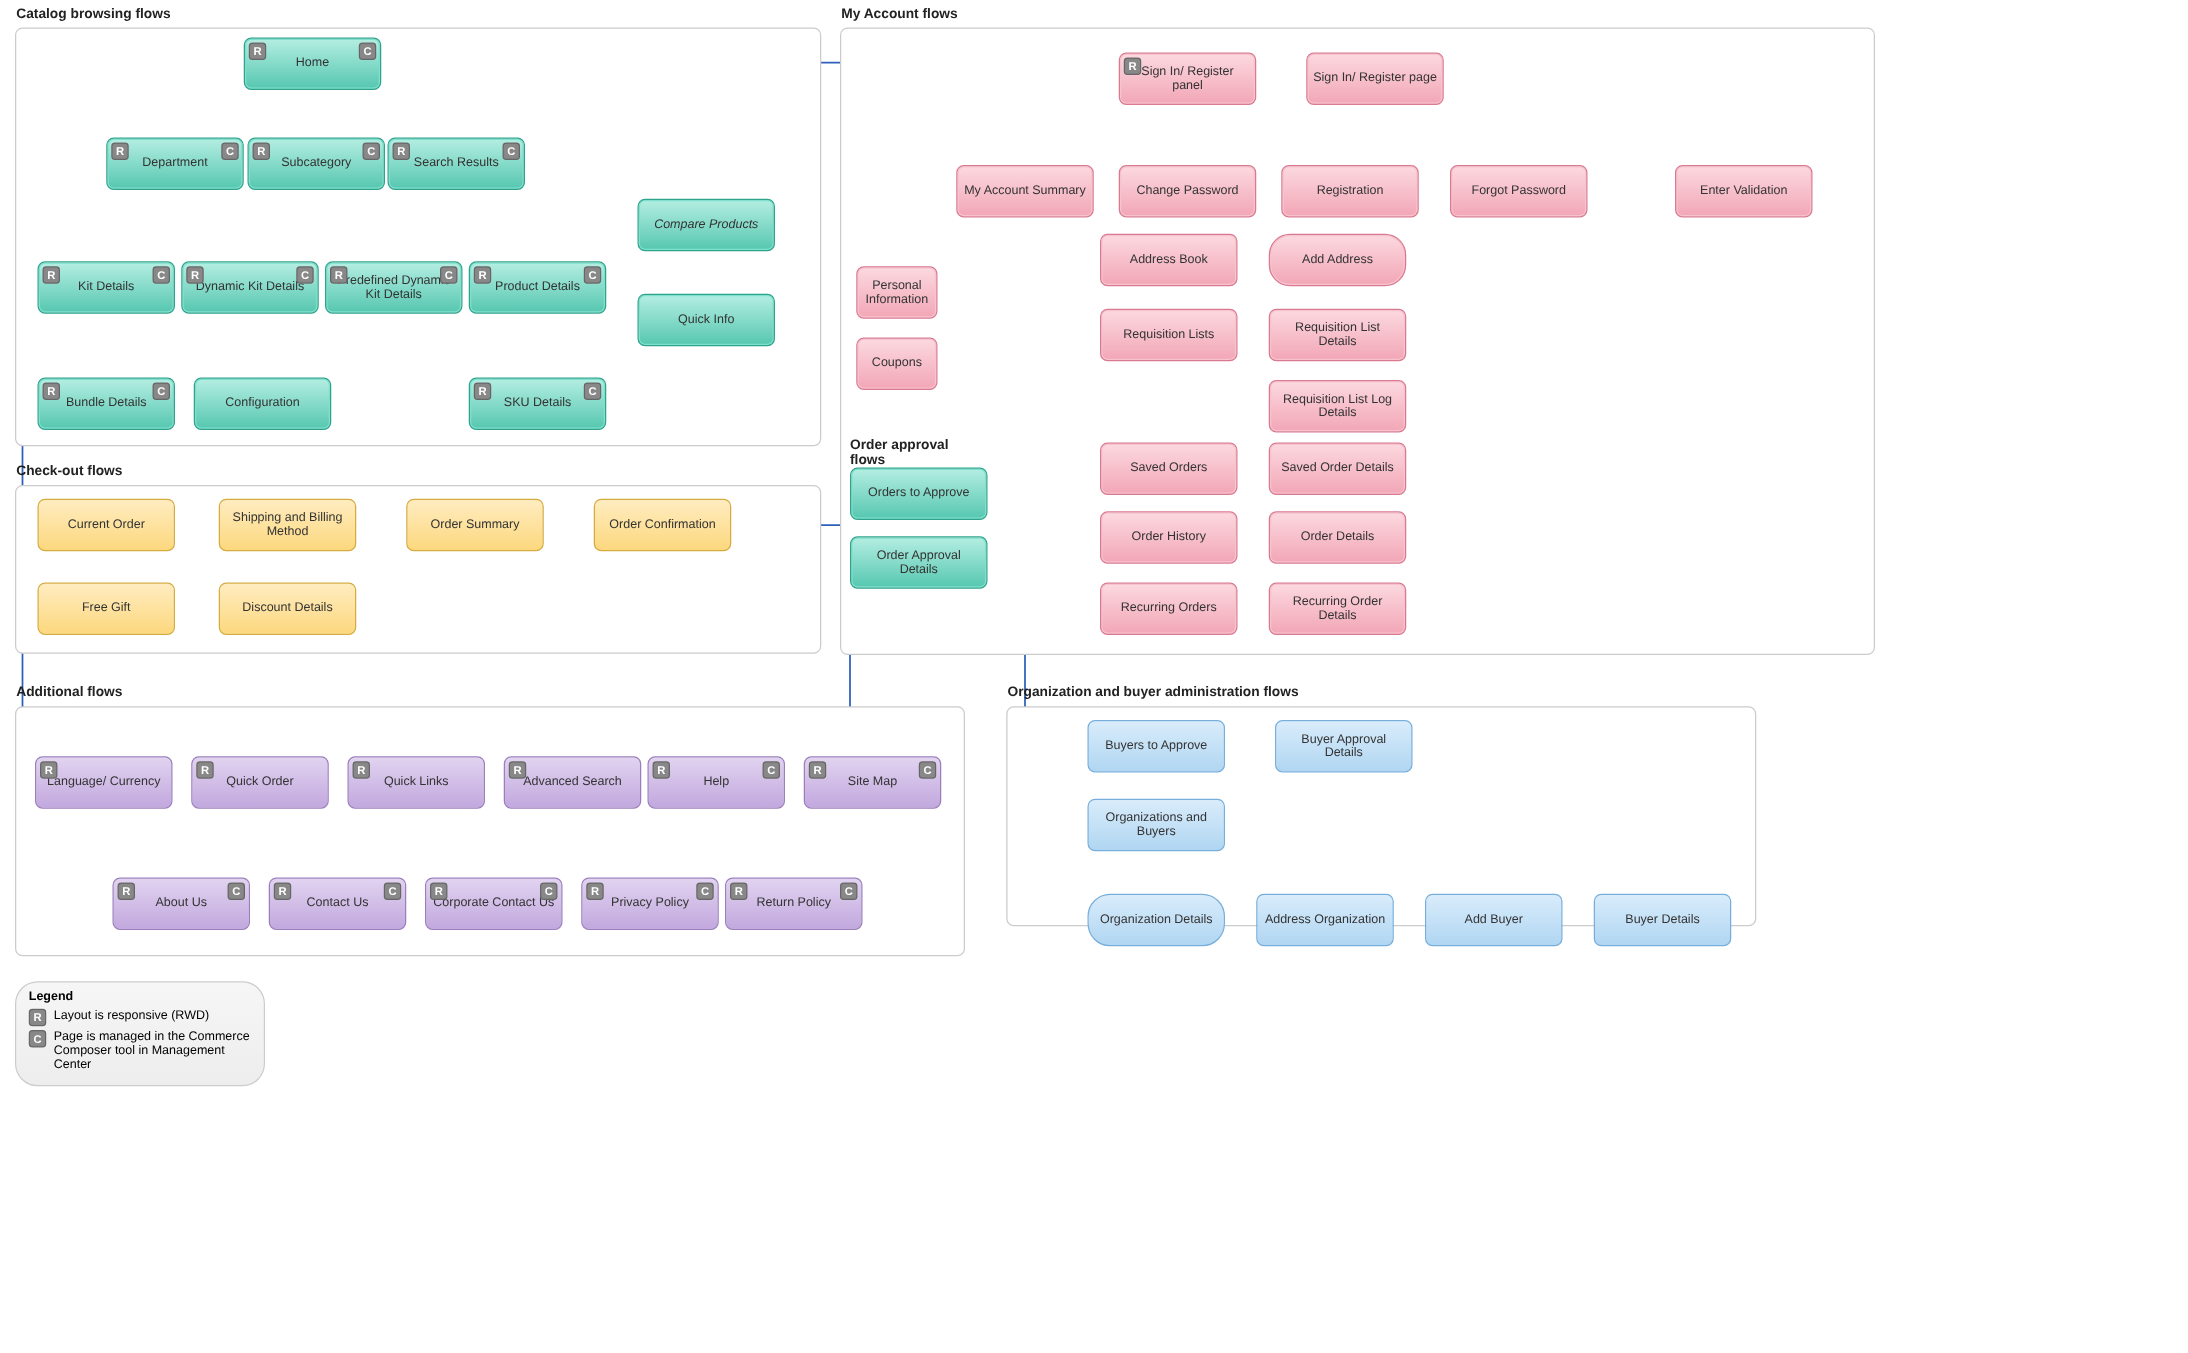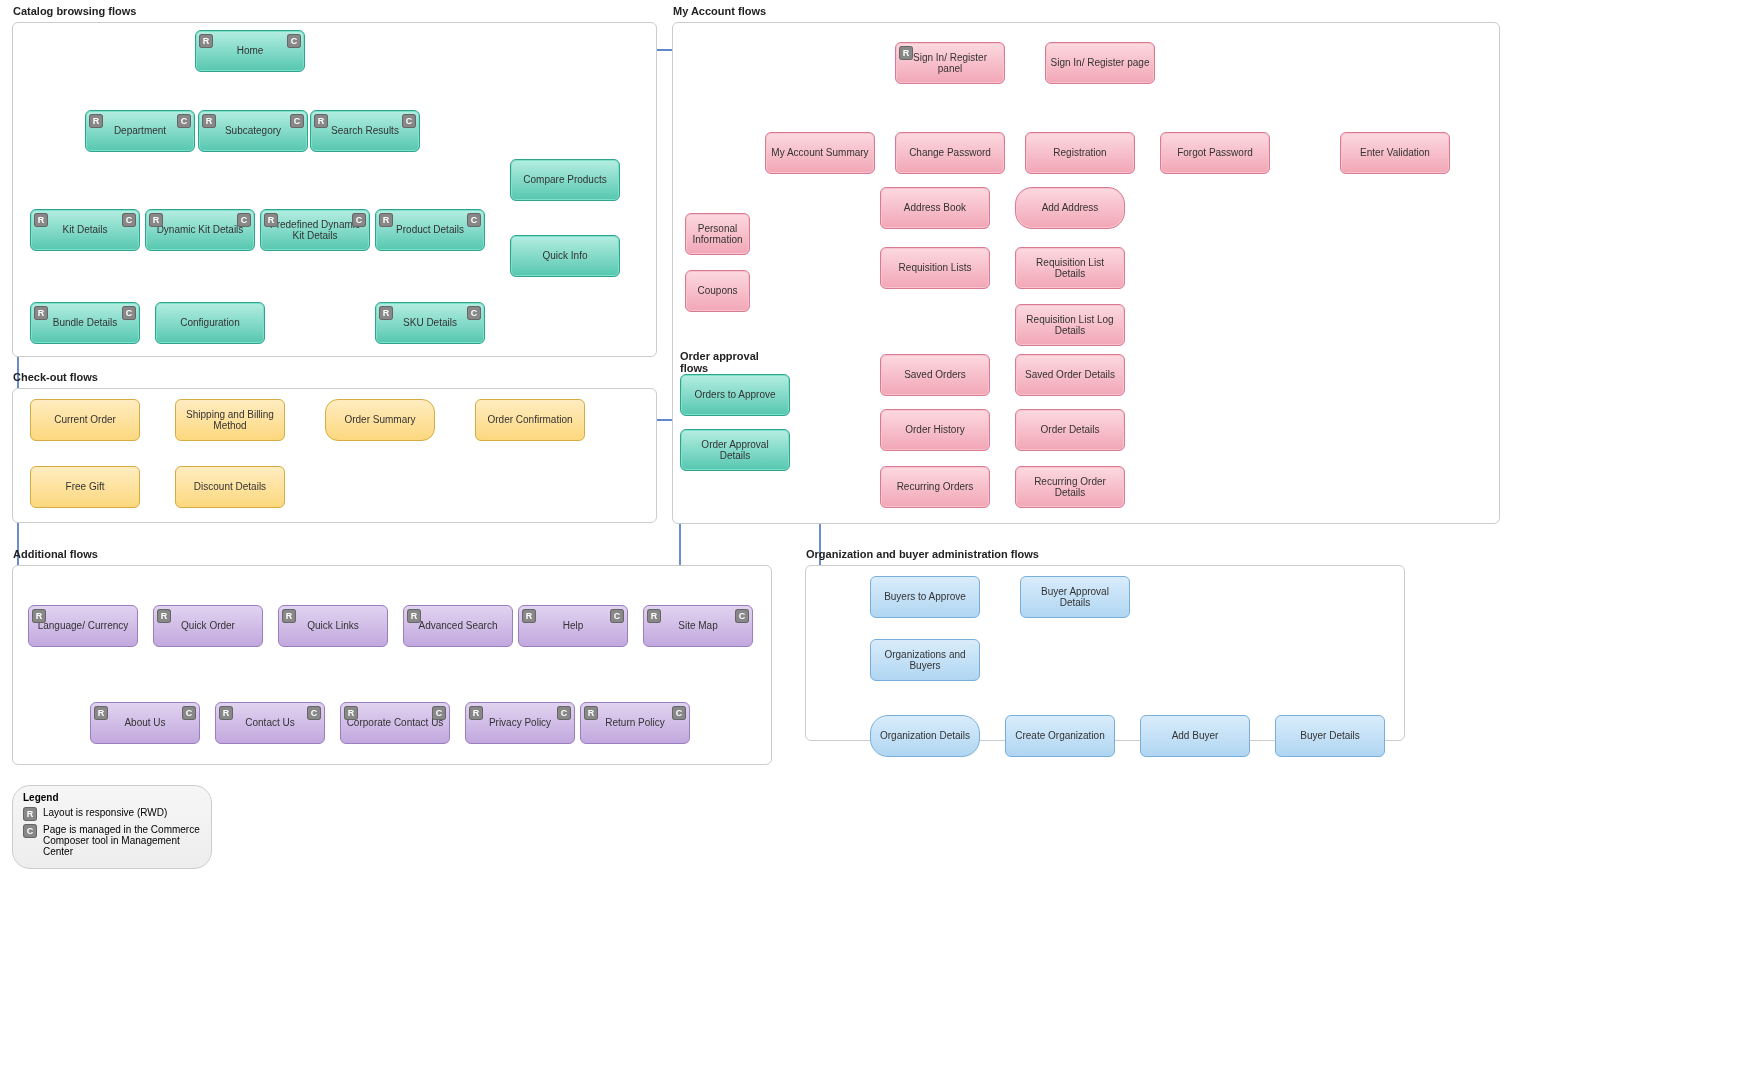--- a/index.html
+++ b/index.html
@@ -224,21 +224,21 @@
 <div class="node teal" style="left:198px; top:110px;">
   <span class="badge r">R</span>
   <span class="badge c">C</span>
   <span>Subcategory</span>
 </div>
 <div class="node teal" style="left:310px; top:110px;">
   <span class="badge r">R</span>
   <span class="badge c">C</span>
   <span>Search Results</span>
 </div>
-<div class="node teal" style="left:510px; top:159px;">
+<div class="node teal" style="left:510px; top:159px;font-style:italic;">
   <span>Compare Products</span>
 </div>
 <div class="node teal" style="left:510px; top:235px;">
   <span>Quick Info</span>
 </div>
 <div class="node teal" style="left:30px; top:209px;">
   <span class="badge r">R</span>
   <span class="badge c">C</span>
   <span>Kit Details</span>
 </div>
@@ -273,21 +273,21 @@
 
 <div class="section" style="left:12px; top:388px; width:645px; height:135px;">
   <div class="section-title">Check-out flows</div>
 </div>
 <div class="node yellow" style="left:30px; top:399px;">
   <span>Current Order</span>
 </div>
 <div class="node yellow" style="left:175px; top:399px;">
   <span>Shipping and Billing Method</span>
 </div>
-<div class="node yellow" style="left:325px; top:399px;border-radius:13px;">
+<div class="node yellow" style="left:325px; top:399px;">
   <span>Order Summary</span>
 </div>
 <div class="node yellow" style="left:475px; top:399px;">
   <span>Order Confirmation</span>
 </div>
 <div class="node yellow" style="left:30px; top:466px;">
   <span>Free Gift</span>
 </div>
 <div class="node yellow" style="left:175px; top:466px;">
   <span>Discount Details</span>
@@ -431,21 +431,21 @@
 <div class="node blue" style="left:1020px; top:576px;">
   <span>Buyer Approval Details</span>
 </div>
 <div class="node blue" style="left:870px; top:639px;">
   <span>Organizations and Buyers</span>
 </div>
 <div class="node blue" style="left:870px; top:715px;border-radius:18px;">
   <span>Organization Details</span>
 </div>
 <div class="node blue" style="left:1005px; top:715px;">
-  <span>Create Organization</span>
+  <span>Address Organization</span>
 </div>
 <div class="node blue" style="left:1140px; top:715px;">
   <span>Add Buyer</span>
 </div>
 <div class="node blue" style="left:1275px; top:715px;">
   <span>Buyer Details</span>
 </div>
 
 <div class="legend" style="left:12px; top:785px; width:200px;">
   <div class="legend-title">Legend</div>

